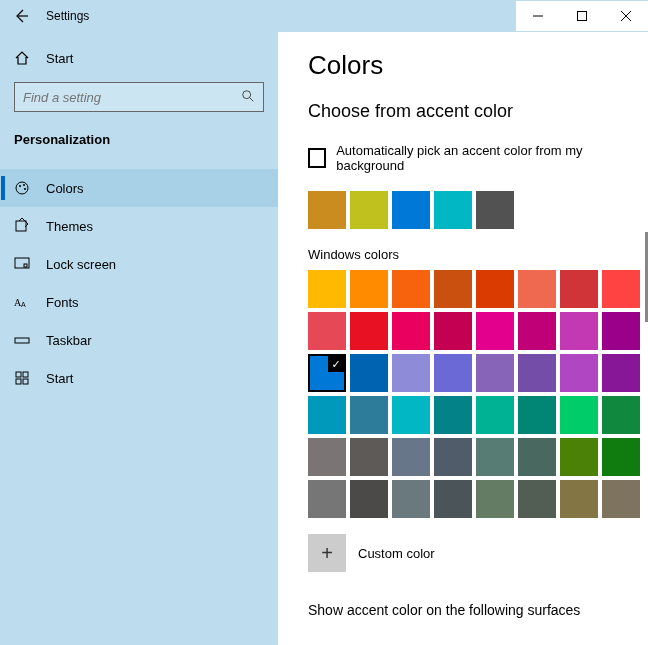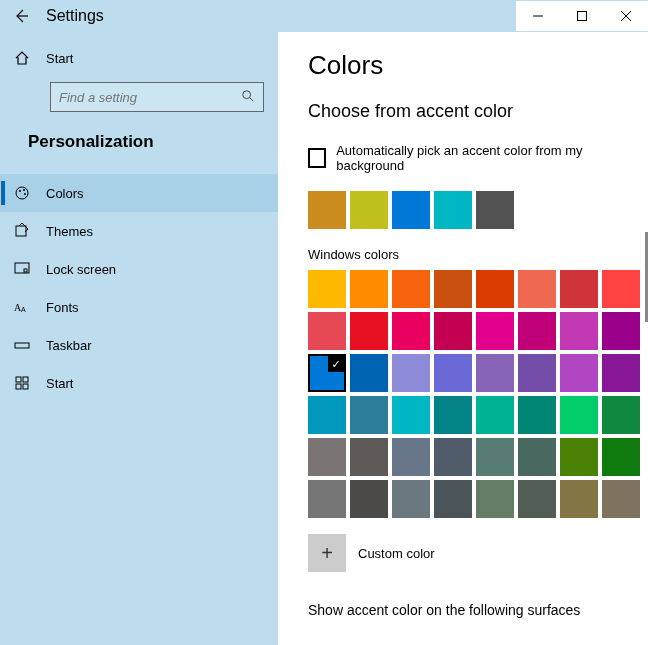--- a/index.html
+++ b/index.html
@@ -18,21 +18,21 @@
   height: 32px;
   display: flex;
   align-items: center;
   background: #bddcee;
 }
 .titlebar .back {
   width: 42px; height: 30px;
   display: flex; align-items: center; justify-content: center;
   cursor: pointer;
 }
-.titlebar .title { font-size: 16px; padding-left: 4px; }
+.titlebar .title { font-size: 12px; padding-left: 4px; }
 .titlebar .spacer { flex: 1; }
 .titlebar .winbtn {
   width: 44px; height: 30px;
   display: flex; align-items: center; justify-content: center;
   cursor: pointer;
   background: #fff;
 }
 .content { flex: 1; display: flex; overflow: hidden; }
 .sidebar {
   width: 278px;
@@ -46,30 +46,29 @@
   gap: 16px;
   font-size: 13px;
 }
 .search-wrap { padding: 6px 14px 12px 14px; }
 .search {
   display: flex; align-items: center;
   height: 30px;
   border: 1px solid #666;
   background: #cce5f2;
   padding: 0 8px;
-  margin-left: 36px;
 }
 .search input {
   flex: 1; border: none; background: transparent; outline: none;
   font-size: 13px; color: #333; font-style: italic;
 }
 .cat-header {
-  padding: 8px 14px 14px 28px;
+  padding: 8px 14px 14px 14px;
   font-weight: 600;
-  font-size: 17px;
+  font-size: 13px;
 }
 .nav-item {
   display: flex; align-items: center;
   height: 38px;
   padding: 0 14px;
   gap: 16px;
   cursor: pointer;
   position: relative;
   font-size: 13px;
 }

